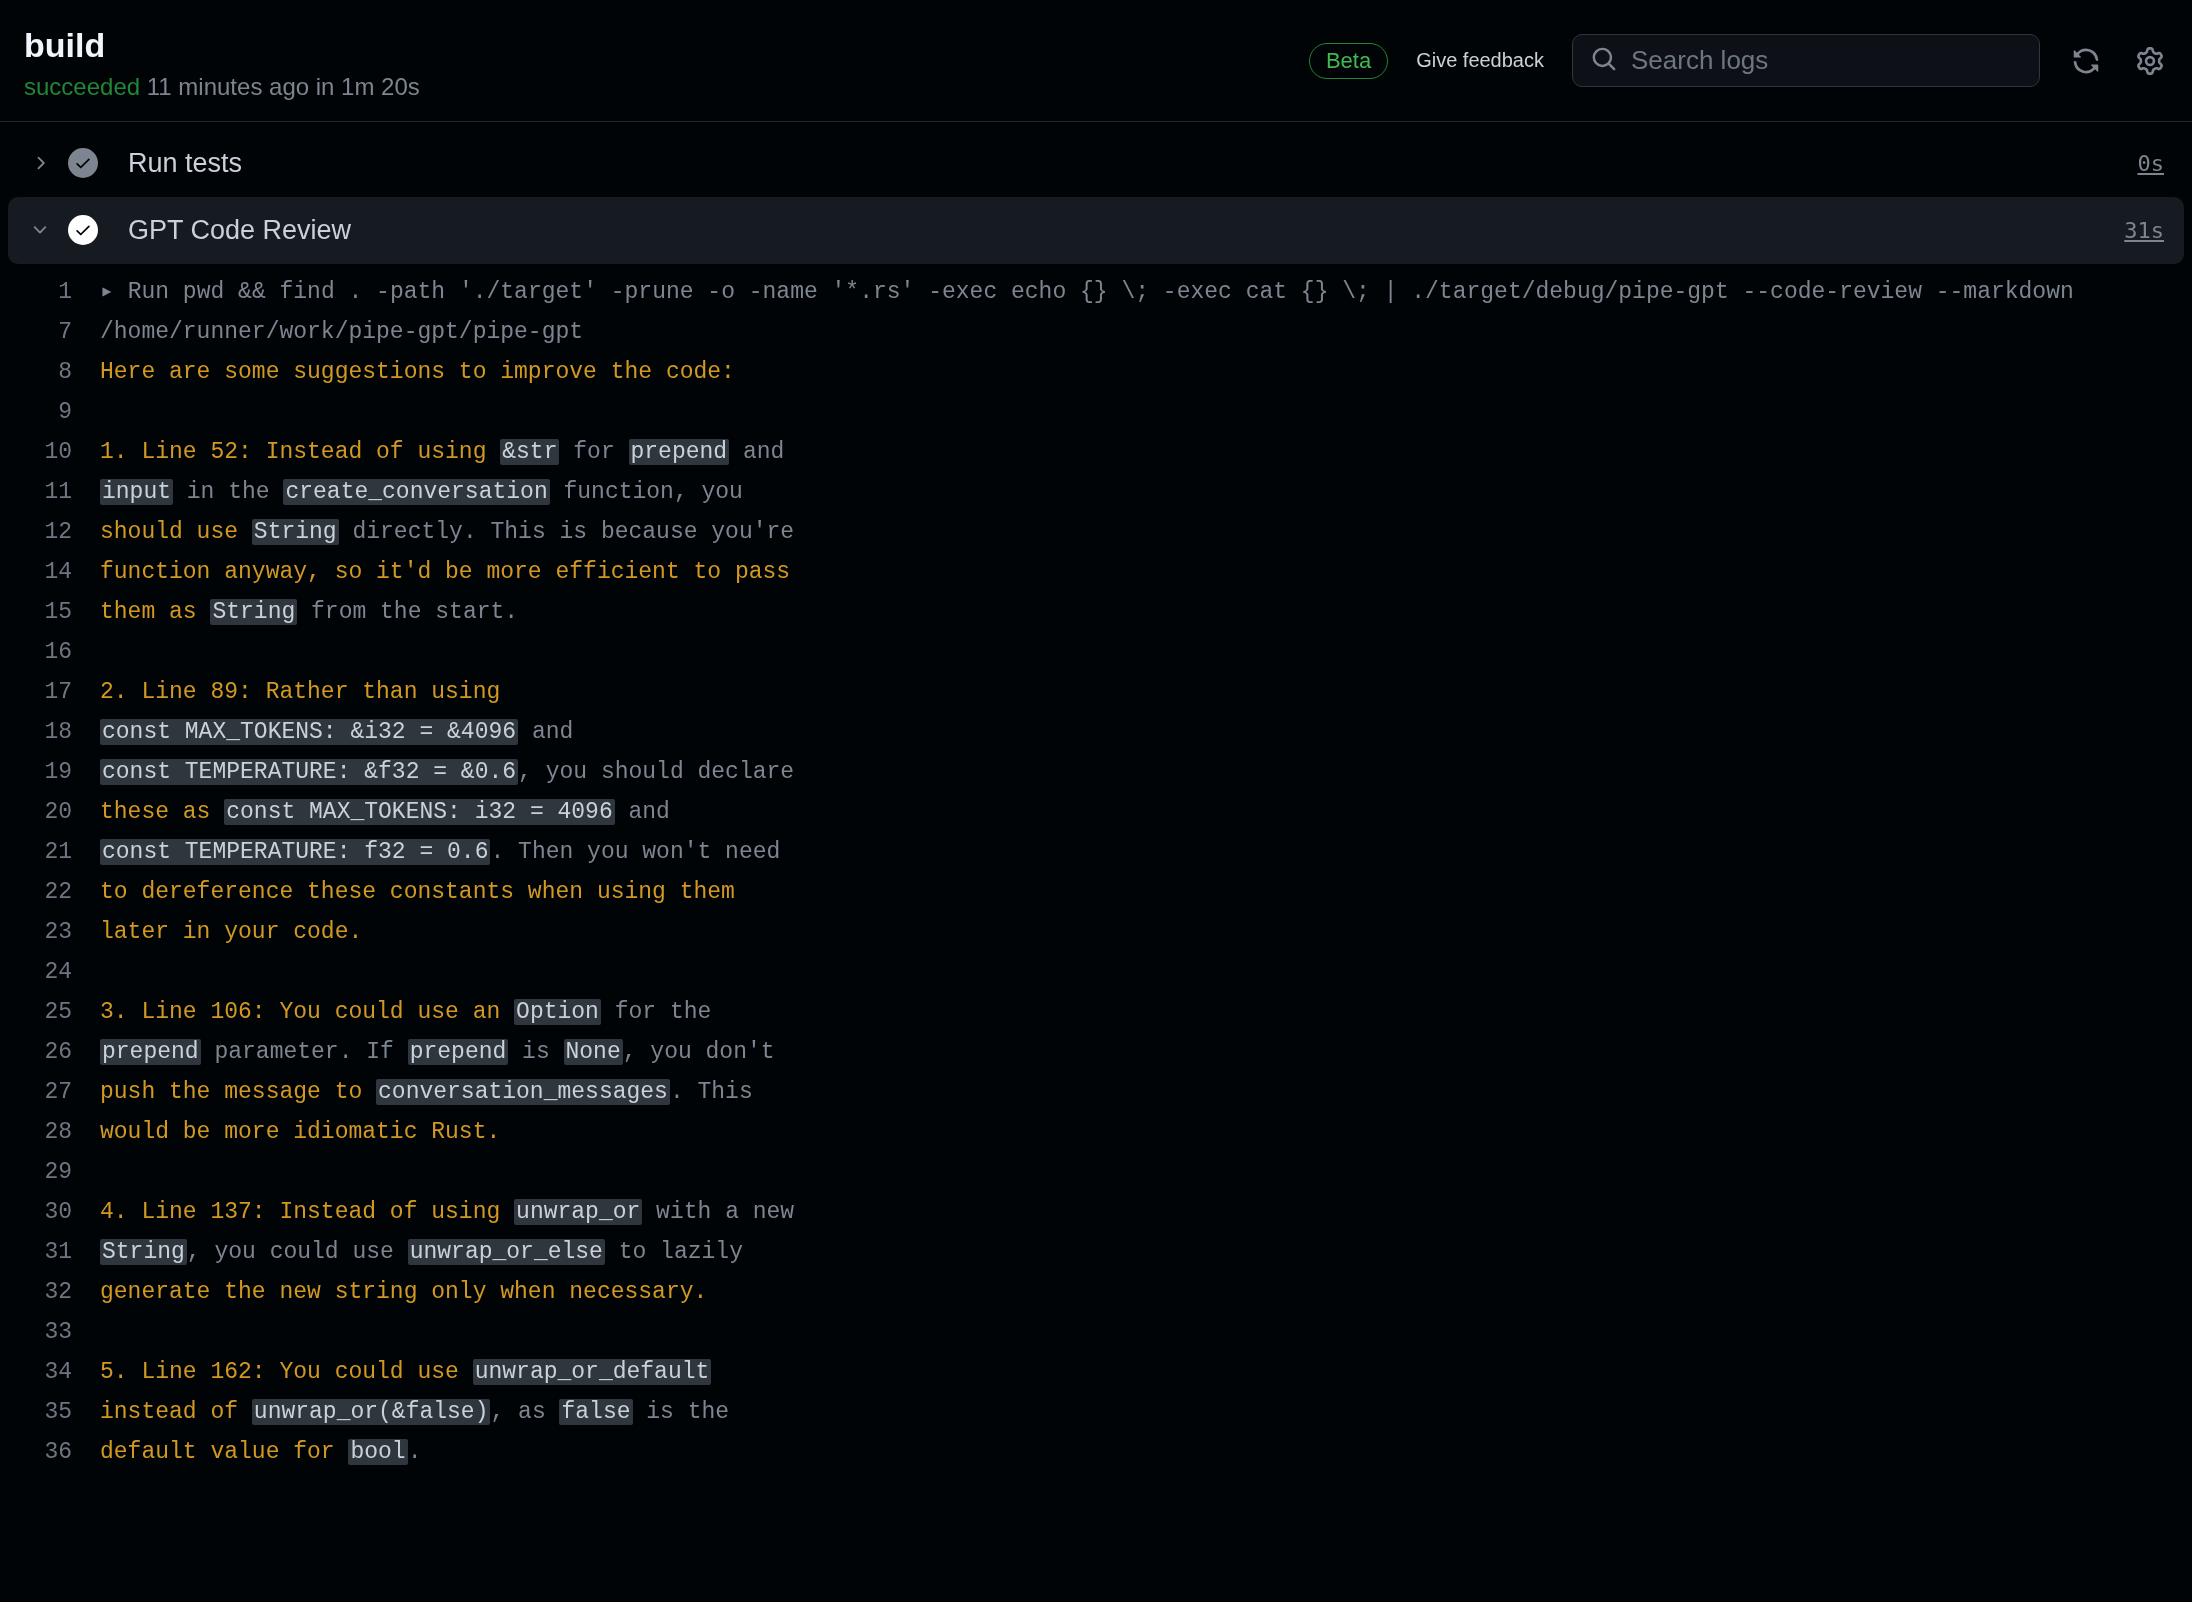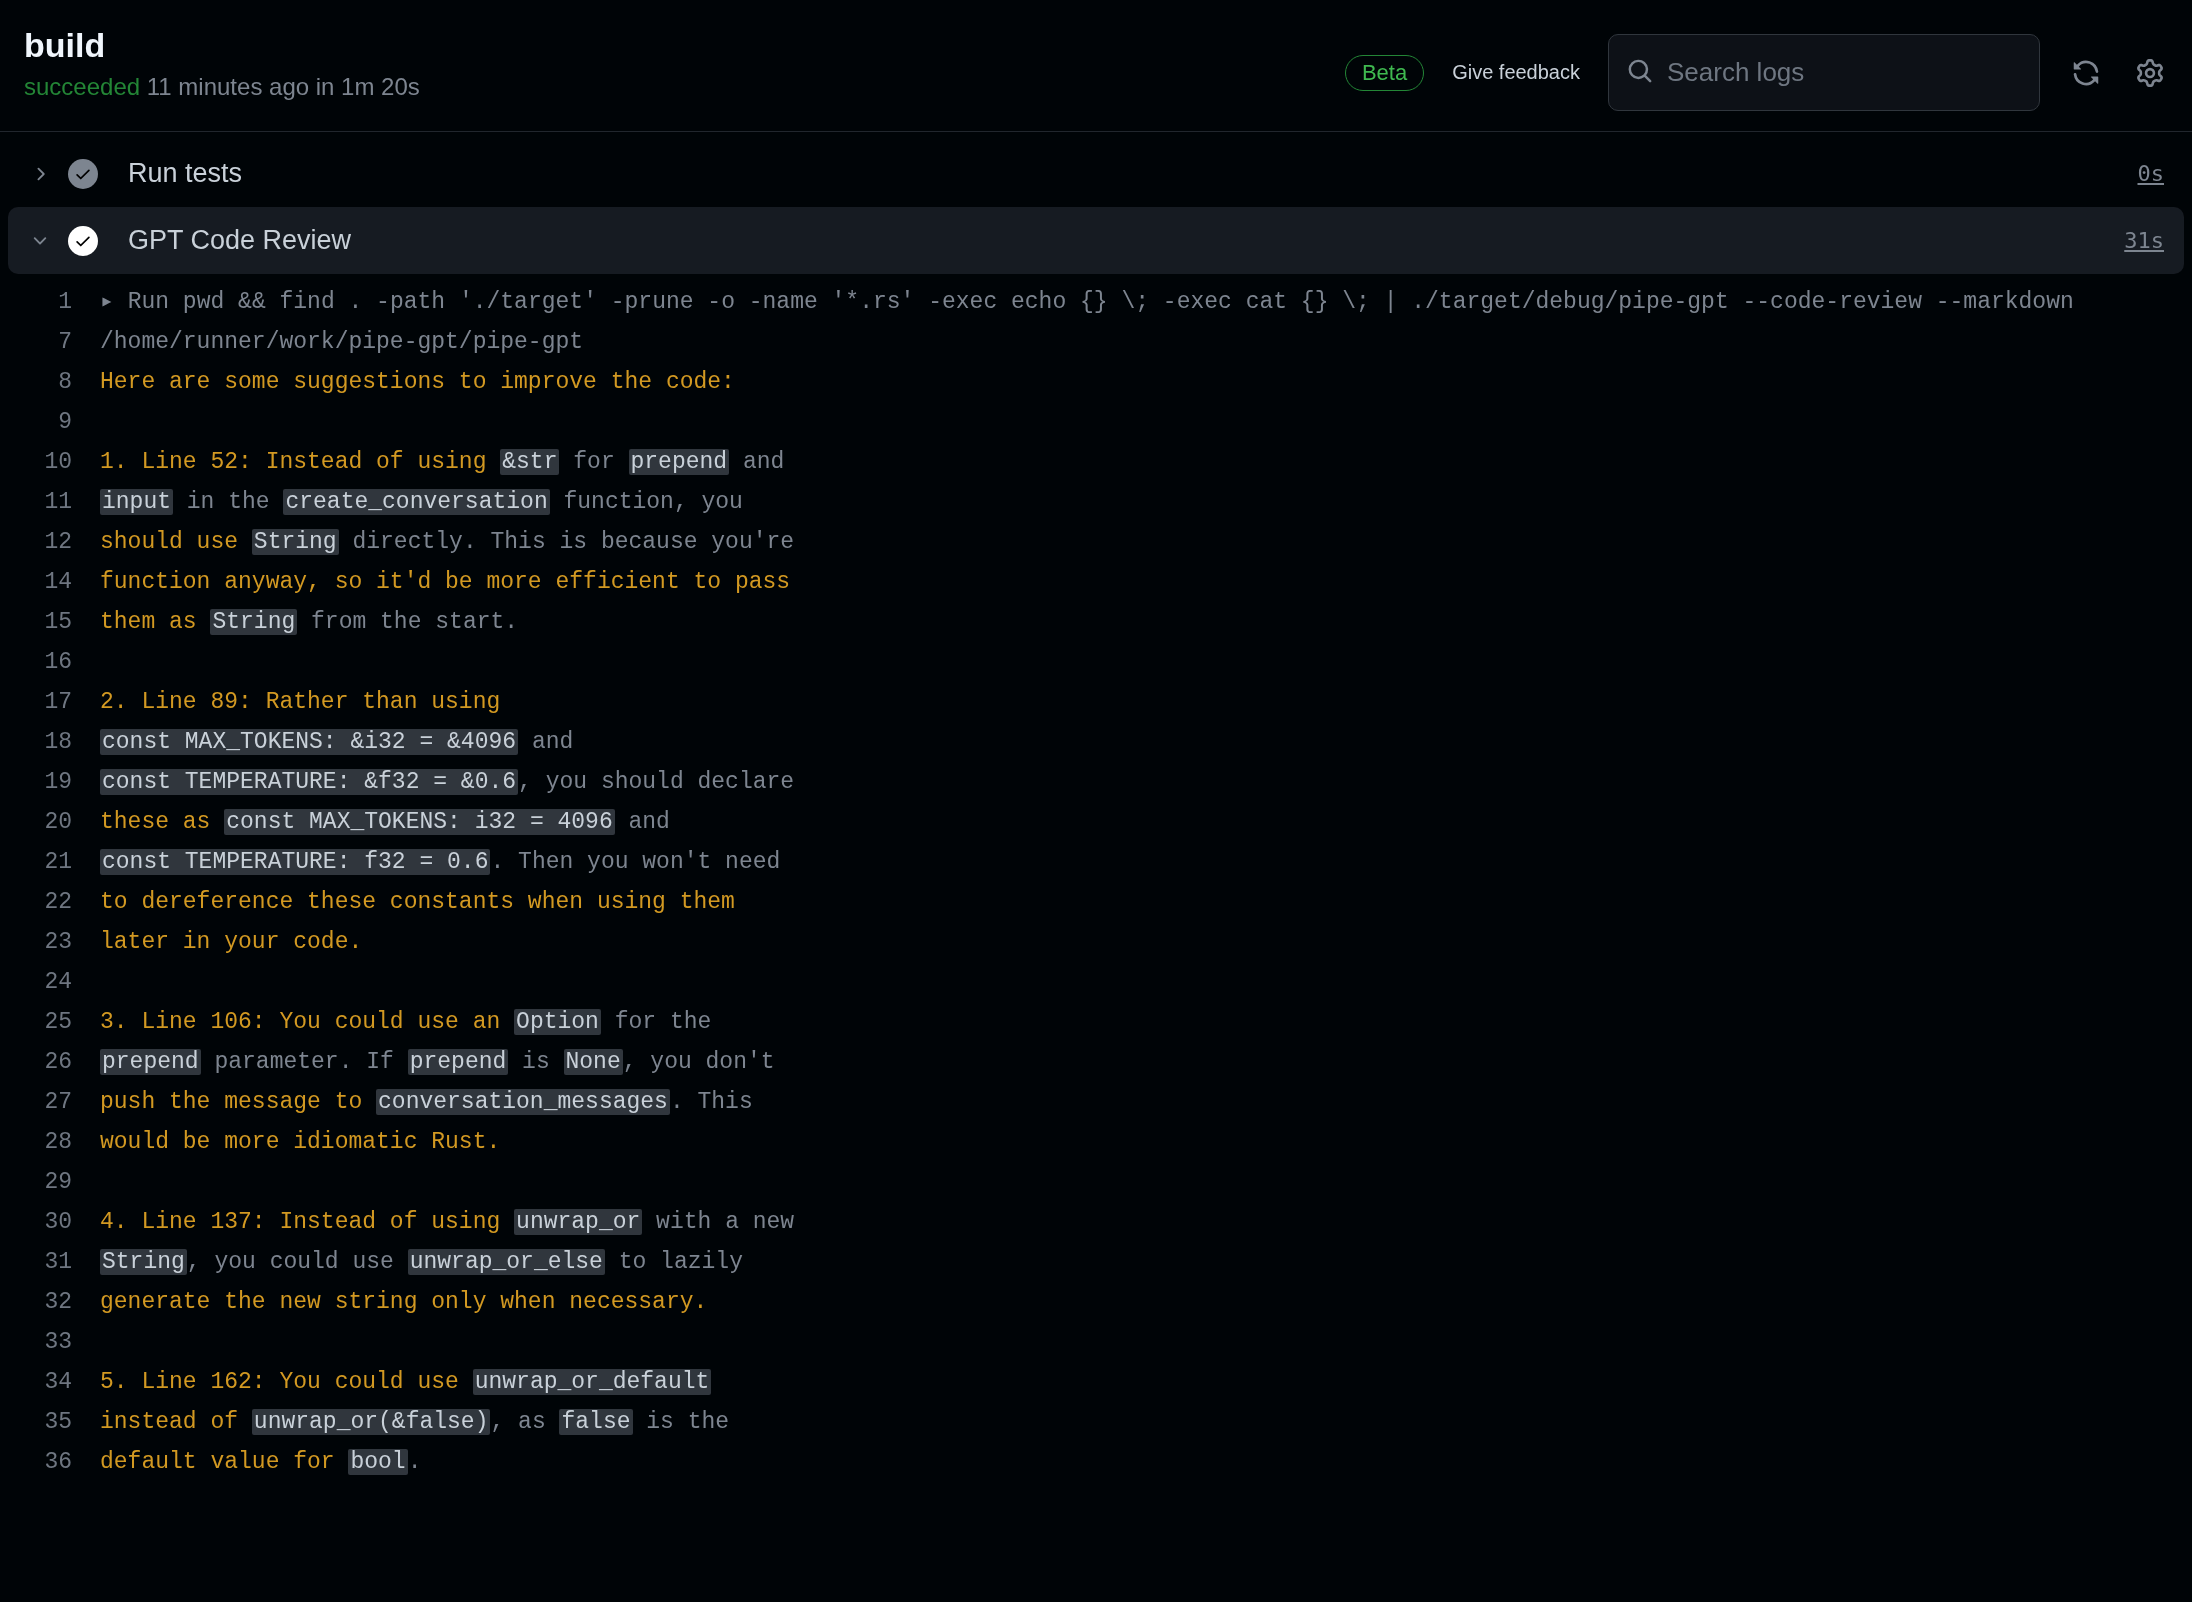--- a/index.html
+++ b/index.html
@@ -32,22 +32,22 @@
     font-size: 22px;
     font-weight: 500;
   }
   .give-feedback { color: #c9d1d9; font-size: 20px; cursor: pointer; }
   .search-box {
     display: flex;
     align-items: center;
     background: #0d1117;
     border: 1px solid #30363d;
     border-radius: 10px;
-    padding: 22px 18px;
-    width: 432px;
+    padding: 10px 18px;
+    width: 468px;
     gap: 14px;
   }
   .search-box input {
     background: transparent;
     border: none;
     outline: none;
     color: #c9d1d9;
     font-size: 26px;
     flex: 1;
   }

